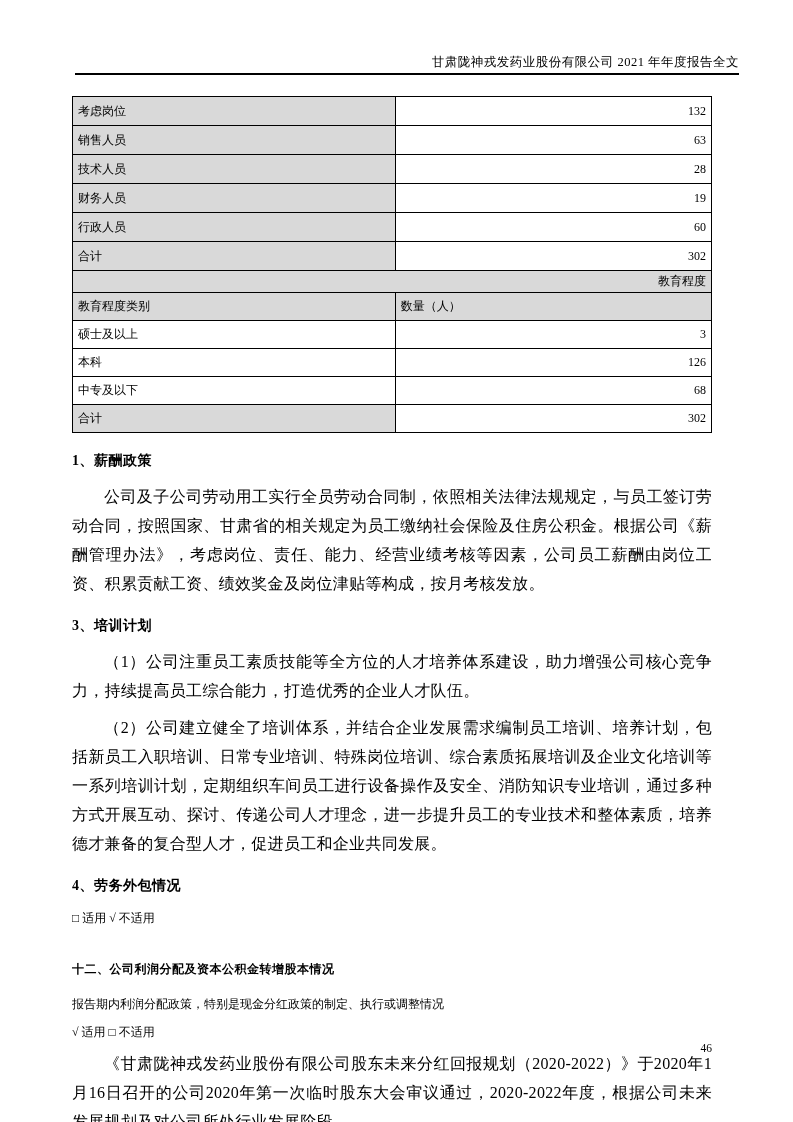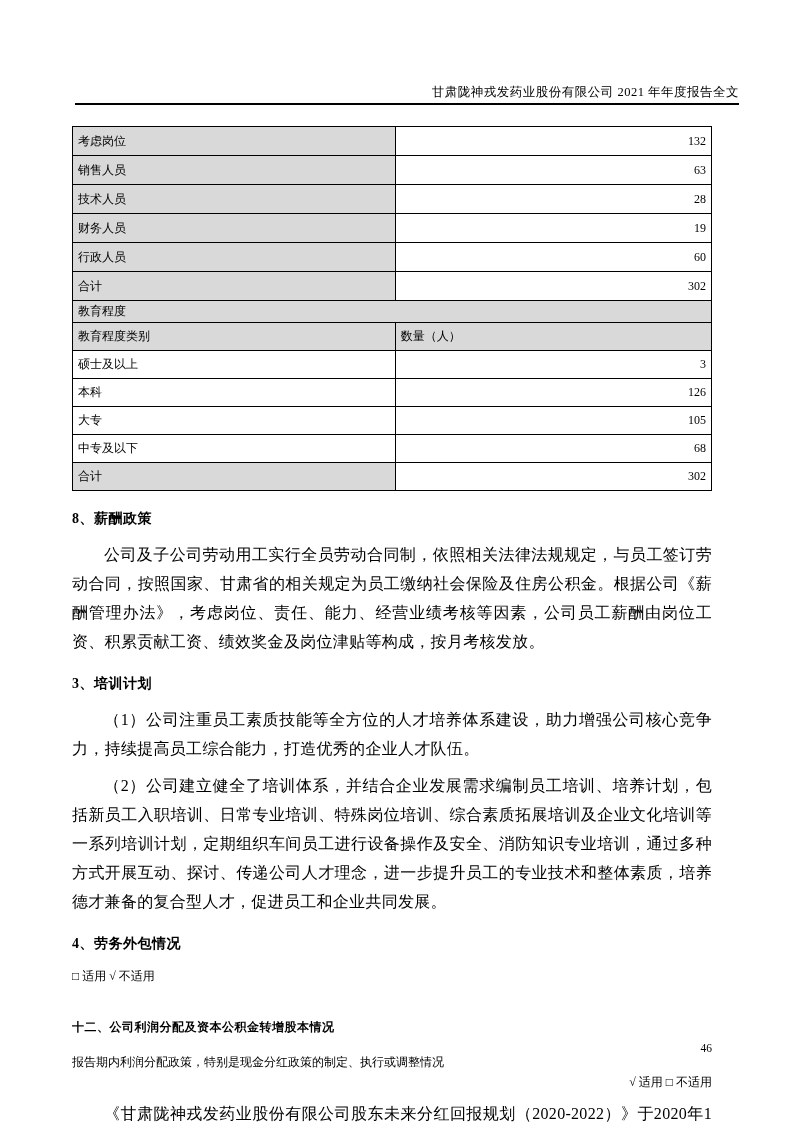--- a/index.html
+++ b/index.html
@@ -9,21 +9,21 @@
     width: 793px;
     height: 1122px;
     margin: 0 auto;
     background: #ffffff;
     font-family: "Liberation Serif", "DejaVu Serif", serif;
     color: #000000;
     overflow: hidden;
   }
   .header {
     margin: 0 54px 0 75px;
-    padding-top: 84px;
+    padding-top: 54px;
     padding-bottom: 3px;
     border-bottom: 2px solid #000;
     text-align: right;
     font-size: 12.5px;
     line-height: 16px;
     letter-spacing: 0.5px;
   }
   .content {
     margin-left: 72px;
     width: 640px;
@@ -36,21 +36,21 @@
   }
   table.staff td {
     border: 1px solid #000;
     font-size: 12px;
     vertical-align: middle;
     padding: 0 5px;
   }
   table.staff col.c1 { width: 50.5%; }
   table.staff col.c2 { width: 49.5%; }
   tr.r-fn td { height: 29px; }
-  tr.r-span td { height: 22px; text-align: left; }
+  tr.r-span td { height: 22px; text-align: right; }
   tr.r-edu td { height: 28px; }
   td.gray { background: var(--cell-gray, #d9d9d9); }
   td.num { text-align: right; padding-right: 4px; }
   h3.sec {
     font-size: 14px;
     font-weight: bold;
     margin-top: 19px;
     letter-spacing: 0.5px;
   }
   h2.big {
@@ -67,21 +67,21 @@
     margin-top: 12px;
     letter-spacing: 0.3px;
   }
   p.body.tight { margin-top: 8px; }
   p.small {
     font-size: 12px;
     line-height: 18px;
     margin-top: 14px;
   }
   p.small.note { margin-top: 17px; }
-  p.small.check2 { margin-top: 2px; text-align: right; }
+  p.small.check2 { margin-top: 10px; }
   .footer {
     position: absolute;
     top: 1042px;
     right: 81px;
     font-size: 11.5px;
     text-align: center;
   }
 </style>
 </head>
 <body>
@@ -133,35 +133,31 @@
         </tr>
         <tr class="r-edu">
           <td>硕士及以上</td>
           <td class="num">3</td>
         </tr>
         <tr class="r-edu">
           <td>本科</td>
           <td class="num">126</td>
         </tr>
         <tr class="r-edu">
-          <td>大专</td>
-          <td class="num">105</td>
-        </tr>
-        <tr class="r-edu">
           <td>中专及以下</td>
           <td class="num">68</td>
         </tr>
         <tr class="r-edu">
           <td class="gray">合计</td>
           <td class="num">302</td>
         </tr>
       </tbody>
     </table>
 
-    <h3 class="sec">8、薪酬政策</h3>
+    <h3 class="sec">1、薪酬政策</h3>
     <p class="body">公司及子公司劳动用工实行全员劳动合同制，依照相关法律法规规定，与员工签订劳动合同，按照国家、甘肃省的相关规定为员工缴纳社会保险及住房公积金。根据公司《薪酬管理办法》，考虑岗位、责任、能力、经营业绩考核等因素，公司员工薪酬由岗位工资、积累贡献工资、绩效奖金及岗位津贴等构成，按月考核发放。</p>
 
     <h3 class="sec">3、培训计划</h3>
     <p class="body">（1）公司注重员工素质技能等全方位的人才培养体系建设，助力增强公司核心竞争力，持续提高员工综合能力，打造优秀的企业人才队伍。</p>
     <p class="body tight">（2）公司建立健全了培训体系，并结合企业发展需求编制员工培训、培养计划，包括新员工入职培训、日常专业培训、特殊岗位培训、综合素质拓展培训及企业文化培训等一系列培训计划，定期组织车间员工进行设备操作及安全、消防知识专业培训，通过多种方式开展互动、探讨、传递公司人才理念，进一步提升员工的专业技术和整体素质，培养德才兼备的复合型人才，促进员工和企业共同发展。</p>
 
     <h3 class="sec">4、劳务外包情况</h3>
     <p class="small">□ 适用 √ 不适用</p>
 
     <h2 class="big">十二、公司利润分配及资本公积金转增股本情况</h2>

